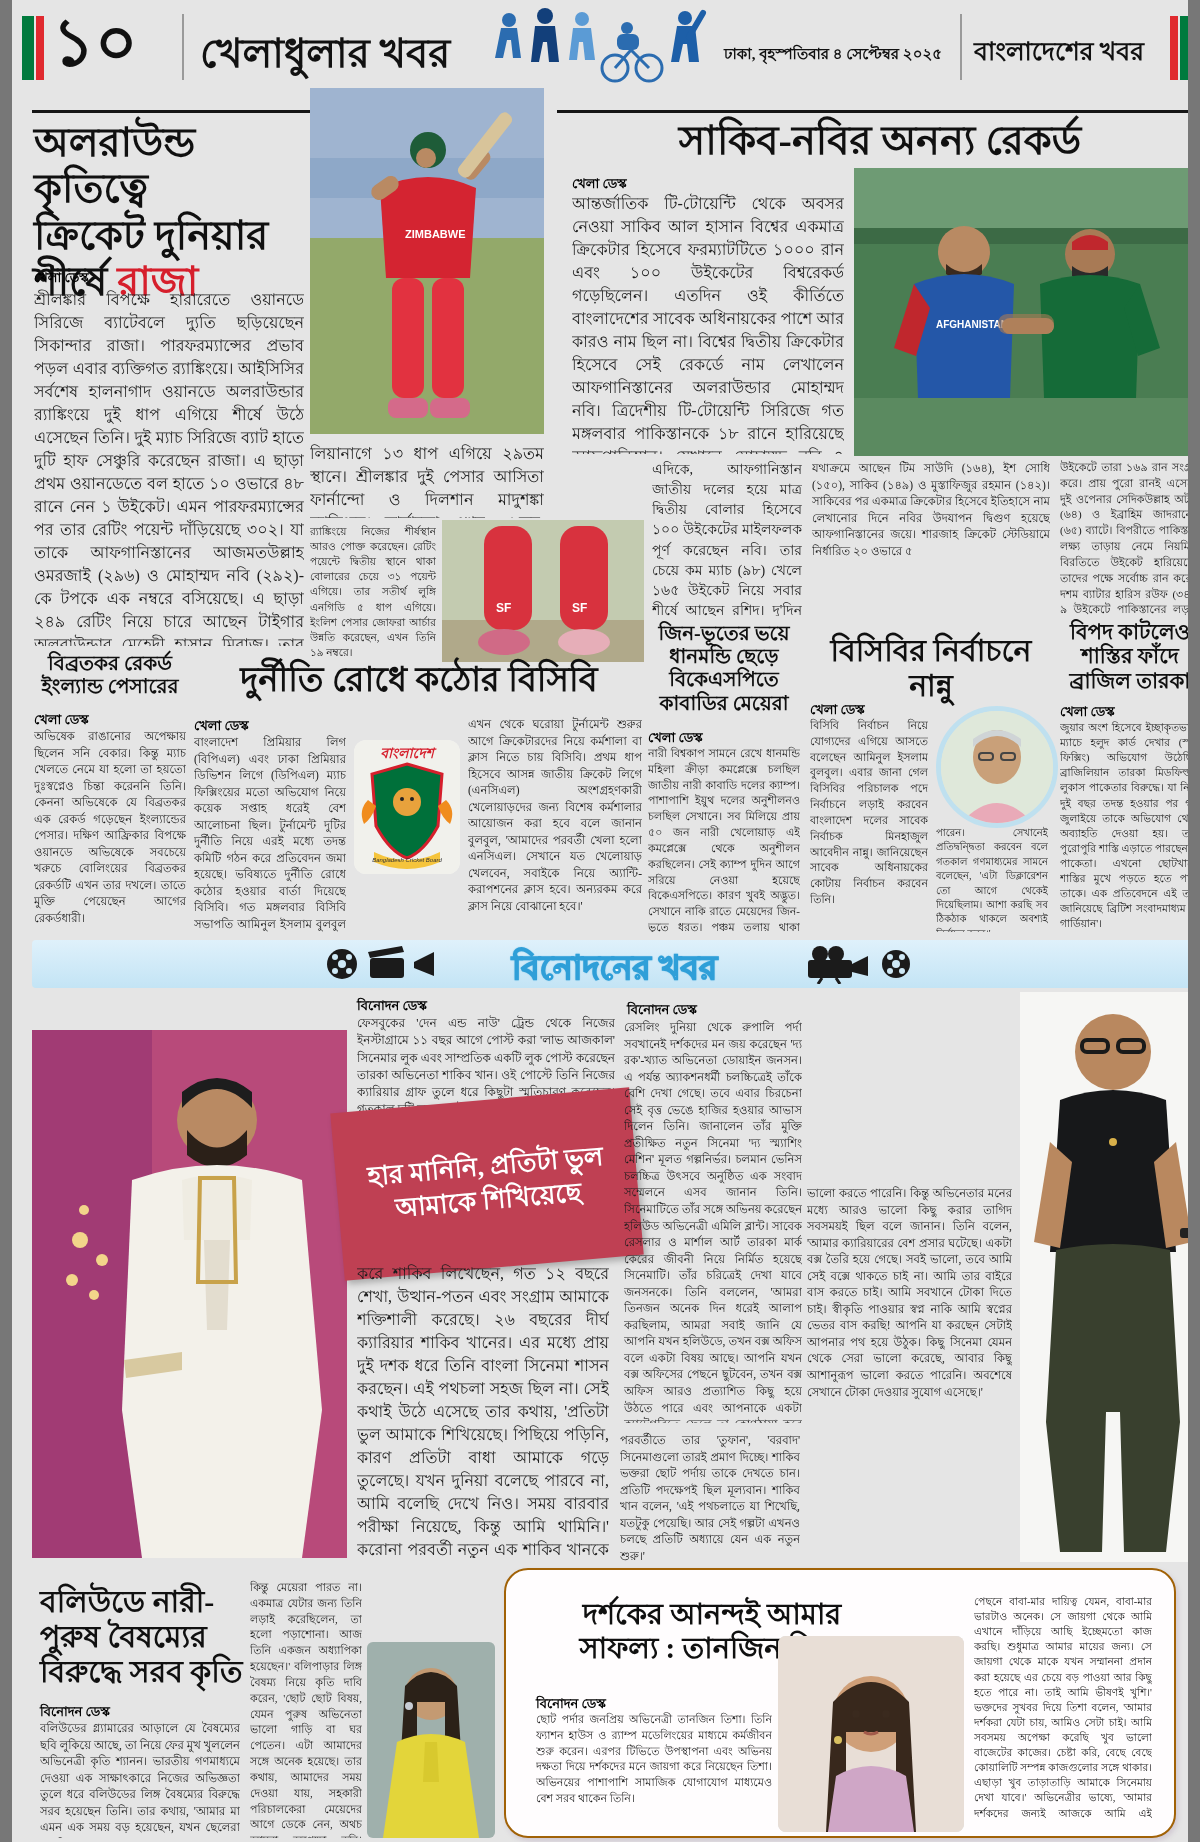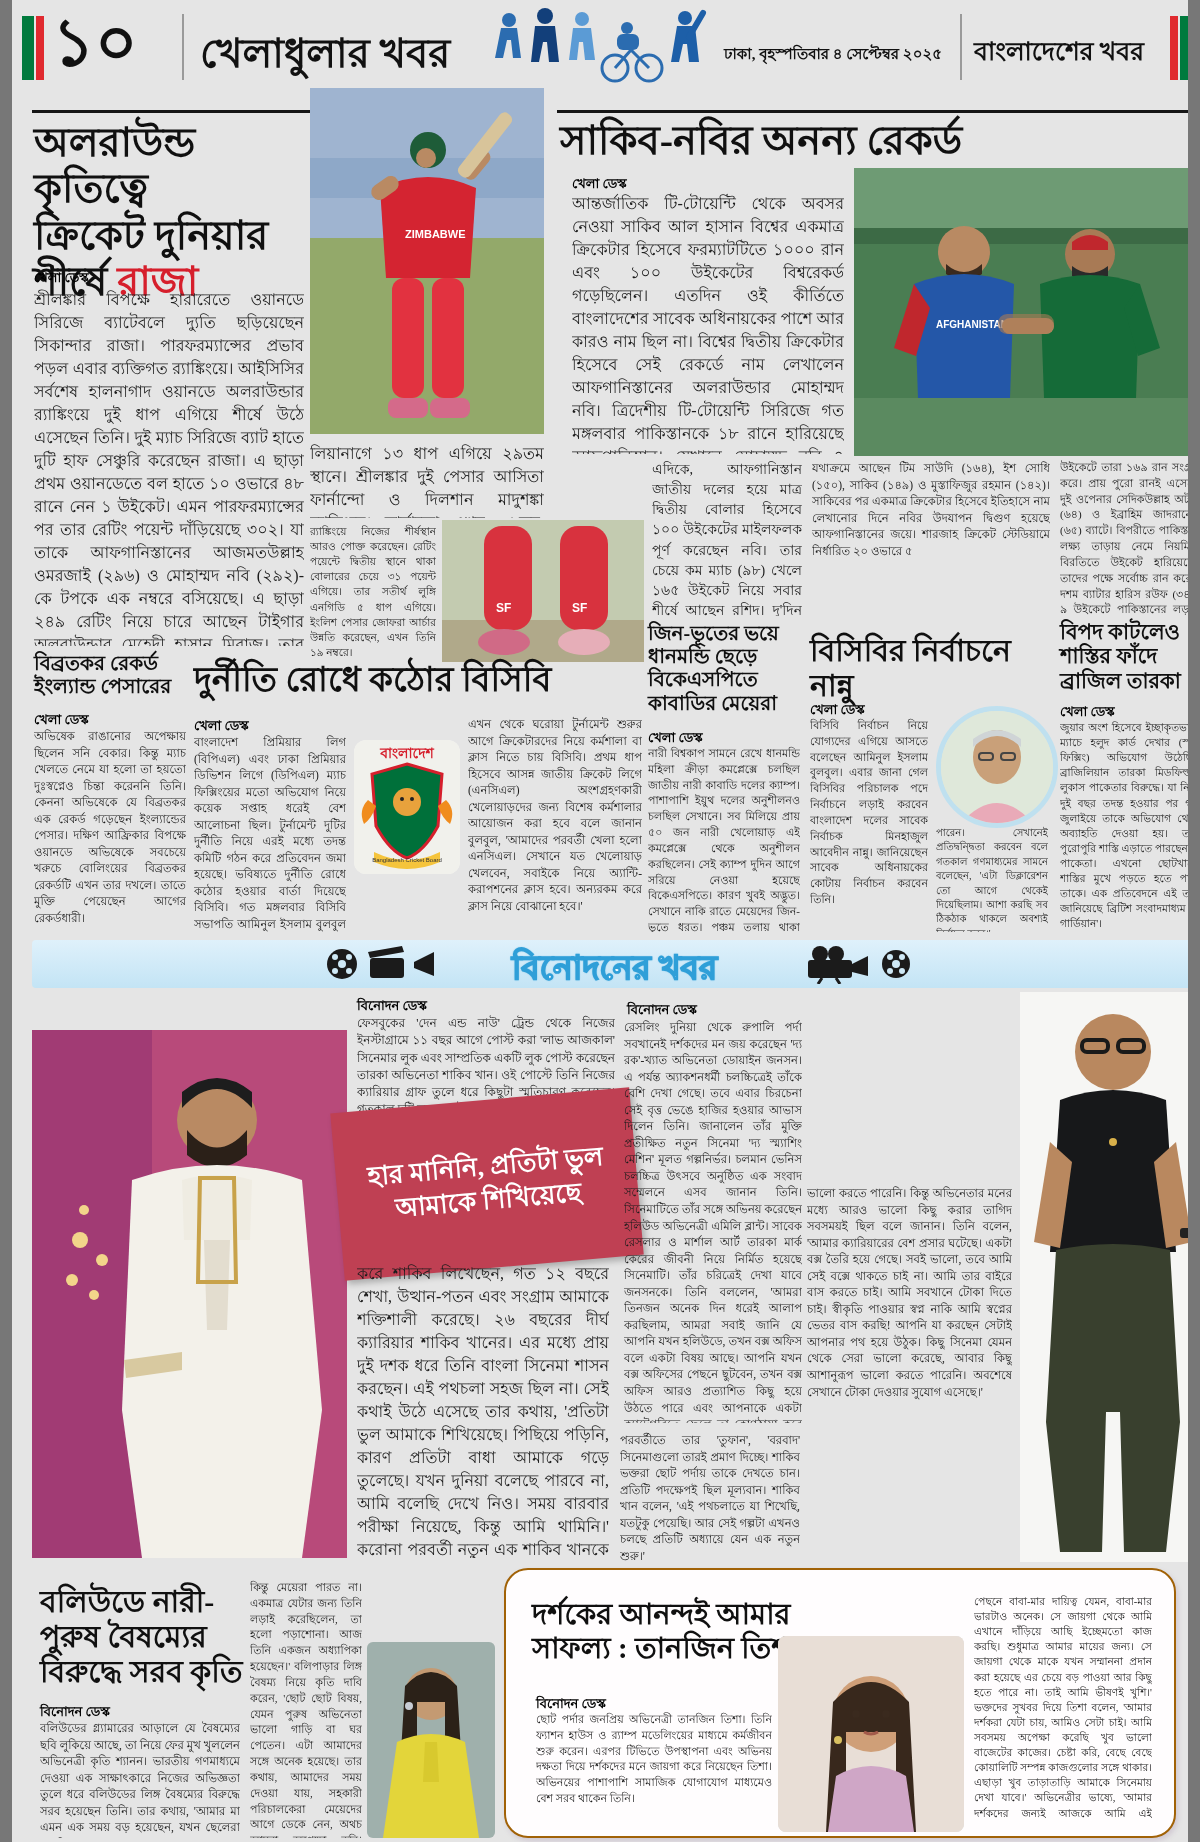--- a/index.html
+++ b/index.html
@@ -10,21 +10,21 @@
   .pageno{font-size:66px;font-weight:bold;line-height:1;}
   .masthead{font-size:40px;font-weight:bold;letter-spacing:0;}
   .dateline{font-size:15px;font-weight:bold;}
   .papername{font-size:25px;font-weight:bold;}
   .vdiv{position:absolute;width:2px;background:#9a9a9a;}
   .rule{position:absolute;height:3px;background:#151515;}
   .hl{font-weight:bold;color:#101010;line-height:1.16;}
   .hl .red{color:#d61f2c;}
   .byline{position:absolute;font-size:13px;font-weight:bold;color:#000;}
   .col{position:absolute;font-size:16px;line-height:1.44;text-align:justify;color:#1c1c1c;overflow:hidden;}
-  .ctr{}
+  .ctr{text-align:center;}
   .photo{position:absolute;overflow:hidden;background:#dcdcdc;}
   .photo svg{display:block;}
   .banner{position:absolute;background:linear-gradient(#dff1fb,#c3e4f5);border-radius:4px;}
   .banner-title{position:absolute;left:0;right:0;top:2px;text-align:center;font-size:33px;font-weight:bold;
      color:#f4fbff;-webkit-text-stroke:1.5px #2f9fd8;text-shadow:0 0 2px #2f9fd8;}
   .quotebox{position:absolute;background:#bf4053;color:#fff;font-weight:bold;font-size:26px;line-height:1.3;
      text-align:center;display:flex;align-items:center;justify-content:center;padding:14px;
      transform:rotate(-5deg);box-shadow:3px 4px 6px rgba(0,0,0,.25);}
   .oval{position:absolute;background:#aed3e8;border-radius:50%;display:flex;flex-direction:column;
      align-items:center;justify-content:center;text-align:center;}
@@ -120,21 +120,21 @@
   <div class="abs hl ctr" style="left:22px;top:652px;width:152px;font-size:20px;">
     <div>বিব্রতকর রেকর্ড</div>
     <div>ইংল্যান্ড পেসারের</div>
   </div>
   <div class="byline" style="left:22px;top:710px;">খেলা ডেস্ক</div>
   <div class="col" style="left:22px;top:728px;width:152px;height:204px;font-size:11.5px;">অভিষেক রাঙানোর অপেক্ষায় ছিলেন সনি বেকার। কিন্তু ম্যাচ খেলতে নেমে যা হলো তা হয়তো দুঃস্বপ্নেও চিন্তা করেননি তিনি। কেননা অভিষেকে যে বিব্রতকর এক রেকর্ড গড়েছেন ইংল্যান্ডের পেসার। দক্ষিণ আফ্রিকার বিপক্ষে ওয়ানডে অভিষেকে সবচেয়ে খরুচে বোলিংয়ের বিব্রতকর রেকর্ডটি এখন তার দখলে। তাতে মুক্তি পেয়েছেন আগের রেকর্ডধারী।</div>
 
   <div class="abs hl ctr" style="left:182px;top:660px;width:450px;font-size:34px;">দুর্নীতি রোধে কঠোর বিসিবি</div>
   <div class="byline" style="left:182px;top:716px;">খেলা ডেস্ক</div>
   <div class="col" style="left:182px;top:734px;width:152px;height:198px;font-size:11.5px;">বাংলাদেশ প্রিমিয়ার লিগ (বিপিএল) এবং ঢাকা প্রিমিয়ার ডিভিশন লিগে (ডিপিএল) ম্যাচ ফিক্সিংয়ের মতো অভিযোগ নিয়ে কয়েক সপ্তাহ ধরেই বেশ আলোচনা ছিল। টুর্নামেন্ট দুটির দুর্নীতি নিয়ে এরই মধ্যে তদন্ত কমিটি গঠন করে প্রতিবেদন জমা হয়েছে। ভবিষ্যতে দুর্নীতি রোধে কঠোর হওয়ার বার্তা দিয়েছে বিসিবি। গত মঙ্গলবার বিসিবি সভাপতি আমিনুল ইসলাম বুলবুল জানিয়েছেন, 'ক্রিকেটকে আমাদের রক্ষা করতে হবে। আমরা সবাই মিলে ক্রিকেটকে রক্ষা করতে পারি সবাই মিলে।'</div>
-  <div class="photo" style="left:342px;top:740px;width:106px;height:134px;background:#f4f4f0;border-radius:12px;">
+  <div class="photo" style="left:342px;top:740px;width:106px;height:134px;background:#f4f4f0;border-radius:12px;font-style:italic;">
     <svg width="106" height="134" viewBox="0 0 106 134">
       <rect width="106" height="134" rx="12" fill="#f1f1ec"></rect>
       <text x="53" y="18" font-size="14" fill="#d61f2c" font-weight="bold" text-anchor="middle">বাংলাদেশ</text>
       <path d="M53 24 L88 34 L84 86 Q70 112 53 118 Q36 112 22 86 L18 34 Z" fill="#00703a" stroke="#d61f2c" stroke-width="3"></path>
       <path d="M14 60 Q4 70 10 84 Q18 78 22 66 Z" fill="#f08c1e"></path>
       <path d="M92 60 Q102 70 96 84 Q88 78 84 66 Z" fill="#f08c1e"></path>
       <circle cx="53" cy="62" r="14" fill="#e8a23c"></circle>
         <circle cx="48" cy="59" r="2" fill="#222"></circle>
         <circle cx="58" cy="59" r="2" fill="#222"></circle>
       <path d="M20 112 Q53 128 86 112 L86 122 Q53 136 20 122 Z" fill="#f5c43c"></path>

